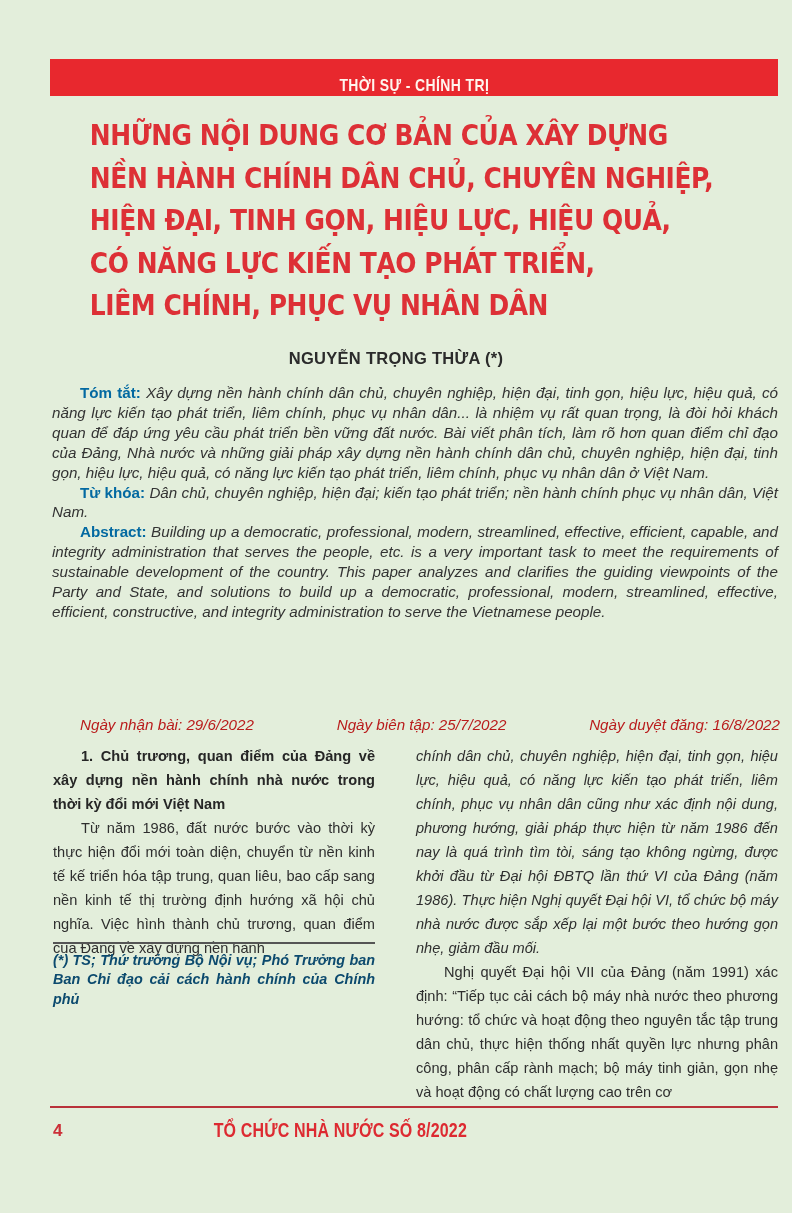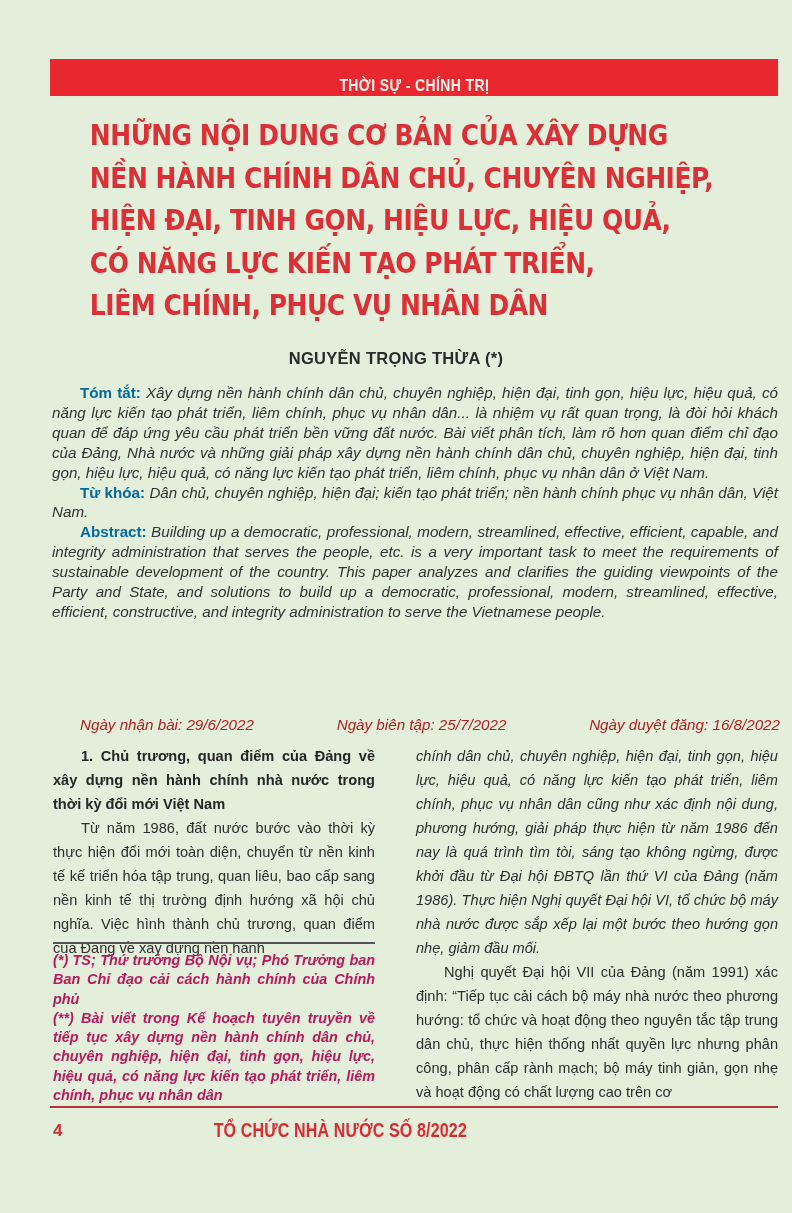--- a/index.html
+++ b/index.html
@@ -61,21 +61,21 @@
   .col p { margin: 0; text-indent: 28px; }
   .col p.noindent { text-indent: 0; font-style: italic; }
   .heading-1 { font-weight: bold; text-indent: 28px; color: #262626; }
   .divider-footnote {
     position: absolute; left: 53px; top: 942px; width: 322px; height: 1.5px;
     background: #555;
   }
   .footnotes {
     position: absolute; left: 53px; top: 951px; width: 322px;
     font-size: 14.4px; line-height: 19.3px; font-style: italic; font-weight: bold;
-    color: #be185d; text-align: justify;
+    color: #0c4a6e; text-align: justify;
   }
   .footnotes p { margin: 0; }
   .footer-rule {
     position: absolute; left: 50px; top: 1106px; width: 728px; height: 2px;
     background: #b9323a;
   }
   .page-number {
     position: absolute; left: 53px; top: 1121px; font-size: 17px; font-weight: bold;
     color: #cc3038;
   }
@@ -118,21 +118,20 @@
 
 <div class="col col-left">
   <p class="heading-1">1. Chủ trương, quan điểm của Đảng về xây dựng nền hành chính nhà nước trong thời kỳ đổi mới Việt Nam</p>
   <p>Từ năm 1986, đất nước bước vào thời kỳ thực hiện đổi mới toàn diện, chuyển từ nền kinh tế kế triển hóa tập trung, quan liêu, bao cấp sang nền kinh tế thị trường định hướng xã hội chủ nghĩa. Việc hình thành chủ trương, quan điểm của Đảng về xây dựng nền hành</p>
 </div>
 
 <div class="divider-footnote"></div>
 
 <div class="footnotes">
   <p>(*) TS; Thứ trưởng Bộ Nội vụ; Phó Trưởng ban Ban Chỉ đạo cải cách hành chính của Chính phủ</p>
-  <p>(**) Bài viết trong Kế hoạch tuyên truyền về tiếp tục xây dựng nền hành chính dân chủ, chuyên nghiệp, hiện đại, tinh gọn, hiệu lực, hiệu quả, có năng lực kiến tạo phát triển, liêm chính, phục vụ nhân dân</p>
 </div>
 
 <div class="col col-right">
   <p class="noindent">chính dân chủ, chuyên nghiệp, hiện đại, tinh gọn, hiệu lực, hiệu quả, có năng lực kiến tạo phát triển, liêm chính, phục vụ nhân dân cũng như xác định nội dung, phương hướng, giải pháp thực hiện từ năm 1986 đến nay là quá trình tìm tòi, sáng tạo không ngừng, được khởi đầu từ Đại hội ĐBTQ lần thứ VI của Đảng (năm 1986). Thực hiện Nghị quyết Đại hội VI, tổ chức bộ máy nhà nước được sắp xếp lại một bước theo hướng gọn nhẹ, giảm đầu mối.</p>
   <p>Nghị quyết Đại hội VII của Đảng (năm 1991) xác định: “Tiếp tục cải cách bộ máy nhà nước theo phương hướng: tổ chức và hoạt động theo nguyên tắc tập trung dân chủ, thực hiện thống nhất quyền lực nhưng phân công, phân cấp rành mạch; bộ máy tinh giản, gọn nhẹ và hoạt động có chất lượng cao trên cơ</p>
 </div>
 
 <div class="footer-rule"></div>
 <div class="page-number">4</div>
 <div class="footer-title">

